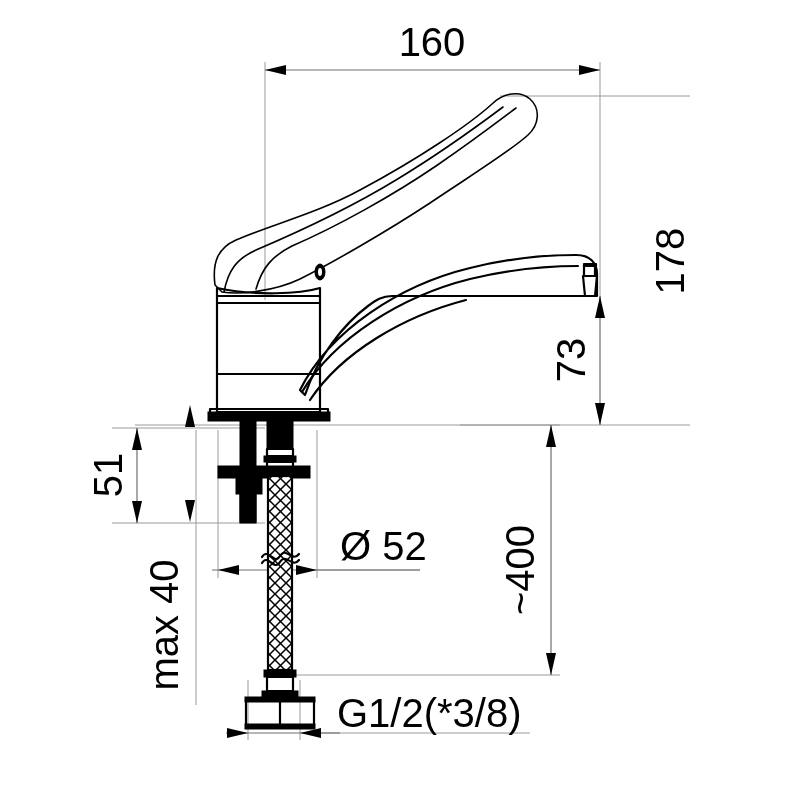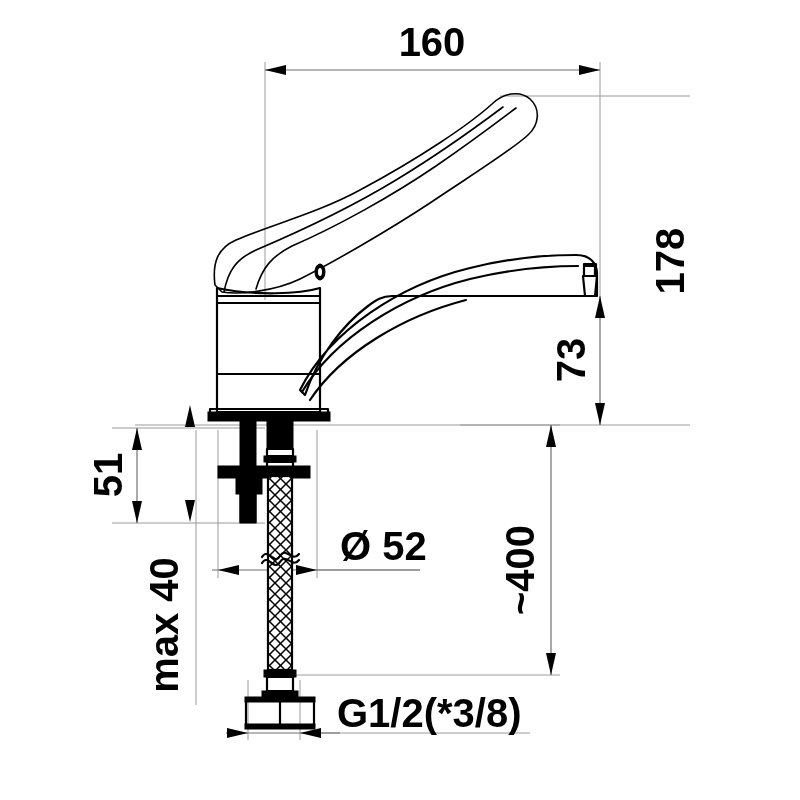--- a/index.html
+++ b/index.html
@@ -9,21 +9,20 @@
   }
   body {
     font-family: "Liberation Sans", sans-serif;
   }
   #drawing-root {
     position: relative;
     width: 690px;
     height: 800px;
     background: #fde047;
     overflow: hidden;
-    font-weight: bold;
   }
   svg.sheet {
     display: block;
     width: 800px;
     height: 800px;
   }
   .dimtext {
     font-family: "Liberation Sans", sans-serif;
     font-size: 40px;
     fill: #000000;

